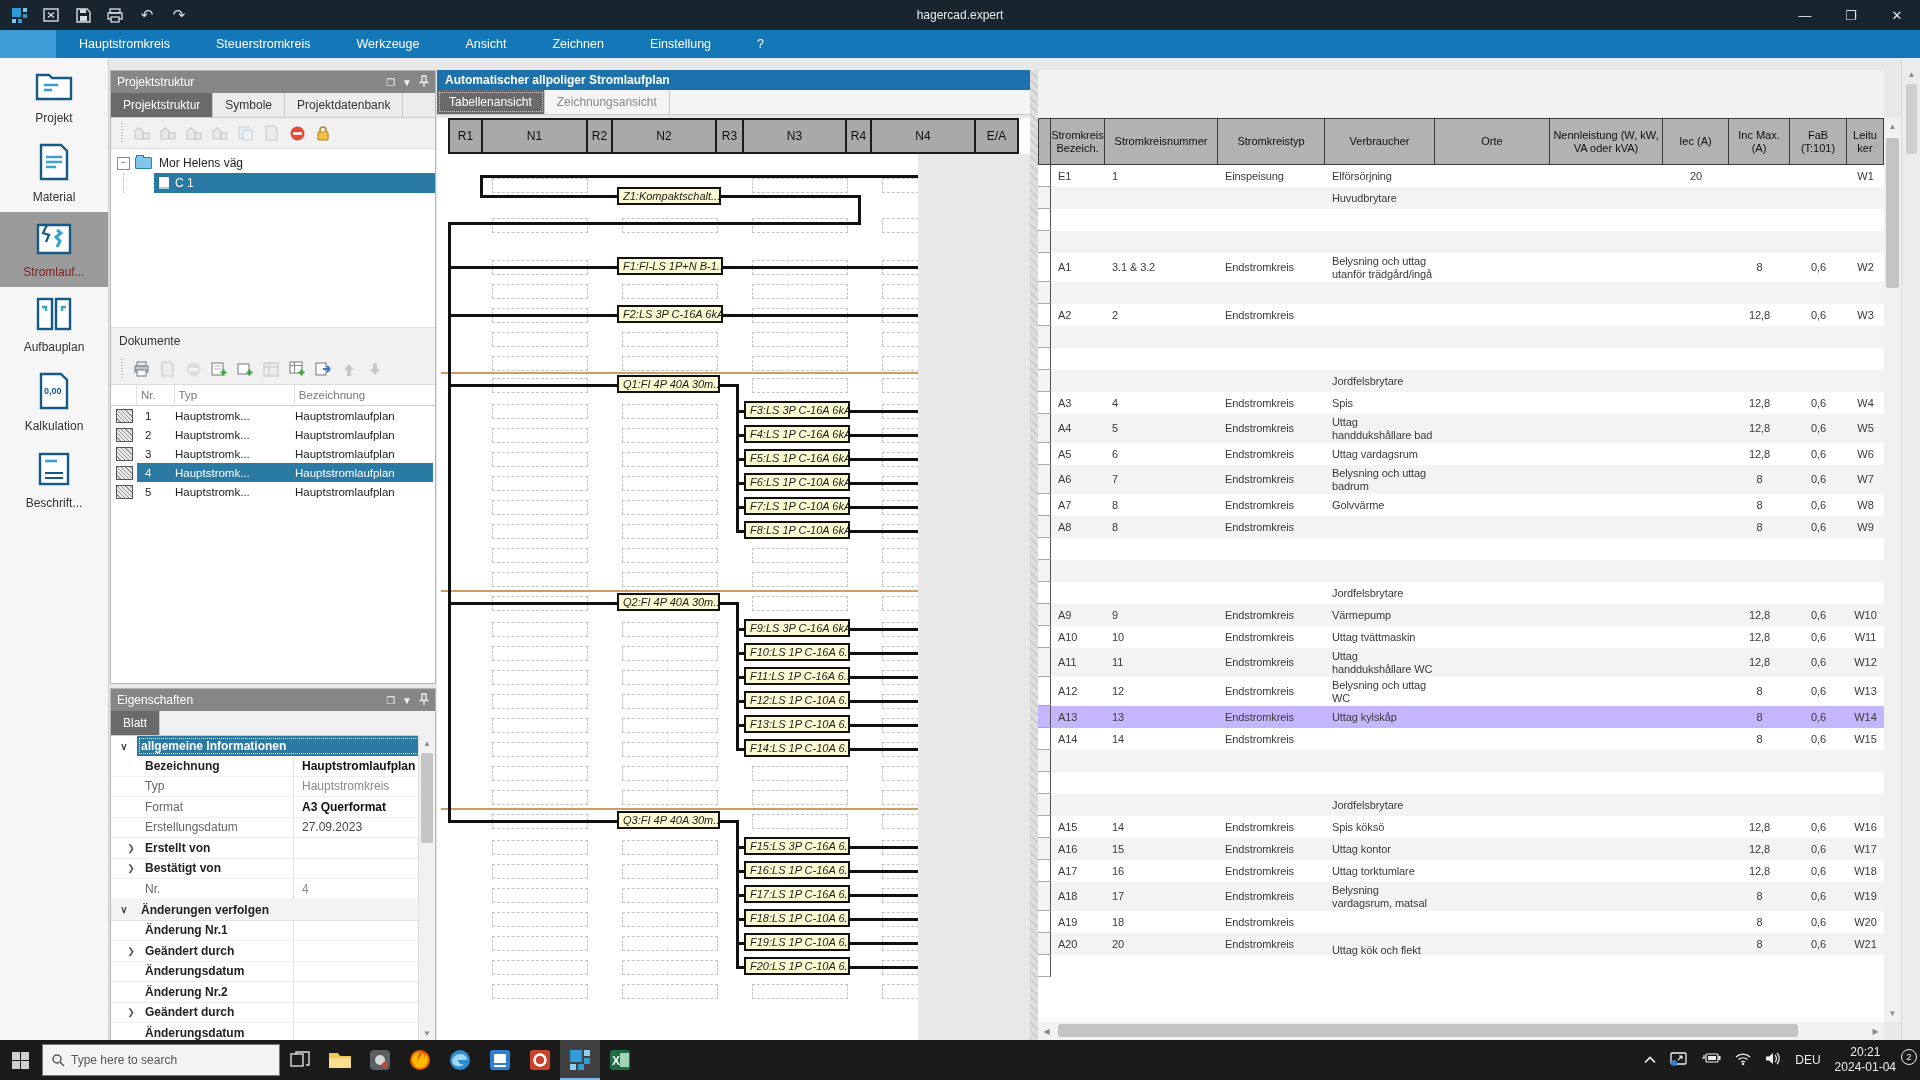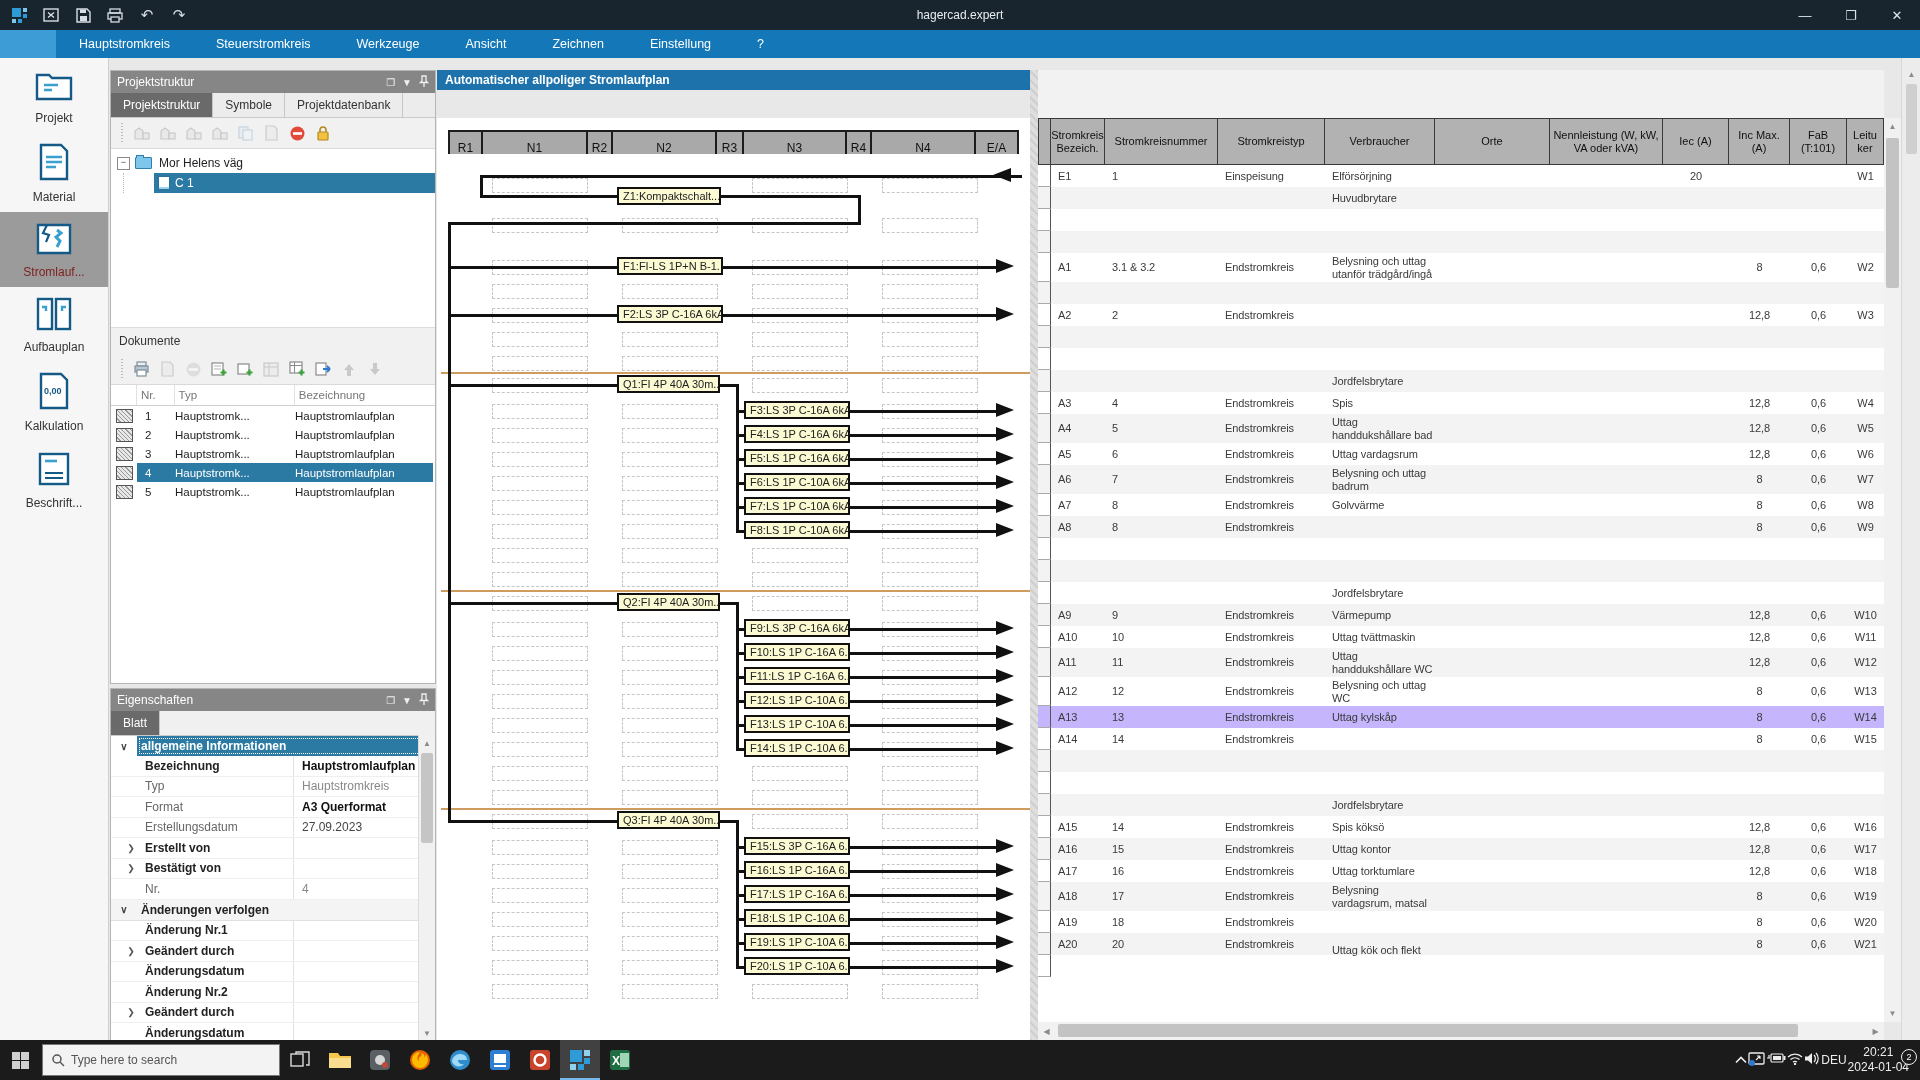--- a/index.html
+++ b/index.html
@@ -55,21 +55,21 @@
   .prow .nm{width:148px;padding-left:8px;color:#666;}
   .prow .nm.b{font-weight:bold;color:#222;}
   .prow .vl{flex:1;border-left:1px solid #e2e2e2;padding-left:8px;height:100%;display:flex;align-items:center;color:#444;}
   .prow .vl.b{font-weight:bold;color:#111;}
   .prow .vl.mut{color:#888;}
   .vscroll{position:absolute;width:16px;background:#f1f1f1;border-left:1px solid #dcdcdc;}
   .varrow{height:16px;display:flex;align-items:center;justify-content:center;color:#8a8a8a;font-size:8px;}
   .vthumb{position:absolute;left:2px;width:12px;background:#c5c5c5;border-radius:2px;}
   
   #diag-title{background:#1d72ac;color:#fff;font-weight:bold;font-size:12px;display:flex;align-items:center;padding:0 8px;}
-  .dhead-cell{position:absolute;top:12px;height:36px;background:#a9a9a9;border:2px solid #1c1c1c;box-sizing:border-box;
+  .dhead-cell{position:absolute;top:0;height:36px;background:#a9a9a9;border:2px solid #1c1c1c;box-sizing:border-box;
               display:flex;align-items:center;justify-content:center;font-size:12px;color:#111;}
   .dash{position:absolute;height:15px;border:1px dashed #c6c6c6;box-sizing:border-box;background:#fff;}
   .hl,.vl2{position:absolute;background:#111;}
   .comp{position:absolute;height:18px;background:#fbfad2;border:2px solid #111;box-sizing:border-box;font-size:11px;
         display:flex;align-items:center;padding:0 4px;white-space:nowrap;overflow:hidden;z-index:4;}
   .arrR{position:absolute;width:0;height:0;border-top:7px solid transparent;border-bottom:7px solid transparent;border-left:18px solid #111;z-index:5;}
   .arrL{position:absolute;width:0;height:0;border-top:7px solid transparent;border-bottom:7px solid transparent;border-right:18px solid #111;z-index:5;}
   .osep{position:absolute;height:2px;background:#cf9c5f;z-index:2;}
   
   #ctable-head{position:absolute;display:flex;}
@@ -80,21 +80,21 @@
   .crow .hdl{border-right:1px solid #555;border-bottom:1px solid #aaa;}
   
   .sb{background:#f1f1f1;position:absolute;}
   .sb .ar{color:#8a8a8a;font-size:8px;display:flex;align-items:center;justify-content:center;}
   
   #taskbar{left:0;top:1040px;width:1920px;height:40px;background:#1b1b1b;display:flex;align-items:center;}
   #tb-search{width:236px;height:30px;background:#f3f3f3;border:1px solid #777;display:flex;align-items:center;margin-left:2px;}
   #tb-search span{color:#555;font-size:12px;margin-left:6px;}
   .task-ic{width:40px;height:40px;display:flex;align-items:center;justify-content:center;}
   .task-ic.active{background:#414141;box-shadow:inset 0 -2px 0 #76b9ed;}
-  .tray{display:flex;align-items:center;color:#eee;font-size:12px;gap:1px;margin-left:auto;margin-right:10px;}
+  .tray{display:flex;align-items:center;color:#eee;font-size:12px;gap:14px;margin-left:auto;margin-right:10px;}
   .tray .clock{text-align:center;line-height:15px;font-size:12px;}
   .badge{position:relative;}
   .badge .bubble{width:20px;height:16px;background:#eee;border-radius:2px;}
   .badge .cnt{position:absolute;right:-7px;bottom:-5px;width:14px;height:14px;border-radius:50%;background:#1b1b1b;border:1px solid #eee;color:#fff;font-size:9px;display:flex;align-items:center;justify-content:center;}
 </style>
 </head>
 <body>
 
 <div class="screen">
 
@@ -483,32 +483,36 @@
     <div class="vscroll" style="right:0;top:46px;height:306px;">
       <div class="varrow">▲</div>
       <div class="vthumb" style="top:18px;height:90px;"></div>
       <div class="varrow" style="position:absolute;bottom:0;width:100%;">▼</div>
     </div>
   </div>
 
   <div class="abs" id="diag-title" style="left:437px;top:70px;width:593px;height:20px;">
     <span>Automatischer allpoliger Stromlaufplan</span>
   </div>
+  <div class="abs tabs" id="diag-tabs" style="left:437px;top:90px;width:593px;background:#f4f4f4;">
+      <div class="tab active" style="outline: rgb(204, 204, 204) dotted 1px; outline-offset: -3px;">Tabellenansicht</div>
+      <div class="tab" style="color: rgb(136, 136, 136);">Zeichnungsansicht</div>
+    </div>
   <div class="abs" id="diag-colhead" style="left:437px;top:118px;width:593px;height:36px;background:#fff;">
       <div class="dhead-cell" style="left: 11px; width: 35px;">R1</div>
       <div class="dhead-cell" style="left: 44px; width: 107px;">N1</div>
       <div class="dhead-cell" style="left: 149px; width: 27px;">R2</div>
       <div class="dhead-cell" style="left: 174px; width: 106px;">N2</div>
       <div class="dhead-cell" style="left: 278px; width: 29px;">R3</div>
       <div class="dhead-cell" style="left: 305px; width: 105px;">N3</div>
       <div class="dhead-cell" style="left: 408px; width: 27px;">R4</div>
       <div class="dhead-cell" style="left: 433px; width: 106px;">N4</div>
       <div class="dhead-cell" style="left: 537px; width: 45px;">E/A</div>
     </div>
-  <div class="abs" id="diag-canvas" style="left:437px;top:154px;width:593px;height:886px;background:#fff;overflow:hidden;">
+  <div class="abs" id="diag-canvas" style="left:437px;top:154px;width:481px;height:886px;background:#fff;overflow:hidden;font-style:italic;">
       <div class="dash" style="left: 55px; top: 24px; width: 96px;"></div>
       <div class="dash" style="left: 315px; top: 24px; width: 96px;"></div>
       <div class="dash" style="left: 445px; top: 24px; width: 96px;"></div>
       <div class="dash" style="left: 55px; top: 64px; width: 96px;"></div>
       <div class="dash" style="left: 185px; top: 64px; width: 96px;"></div>
       <div class="dash" style="left: 315px; top: 64px; width: 96px;"></div>
       <div class="dash" style="left: 445px; top: 64px; width: 96px;"></div>
       <div class="dash" style="left: 55px; top: 106px; width: 96px;"></div>
       <div class="dash" style="left: 315px; top: 106px; width: 96px;"></div>
       <div class="dash" style="left: 445px; top: 106px; width: 96px;"></div>

